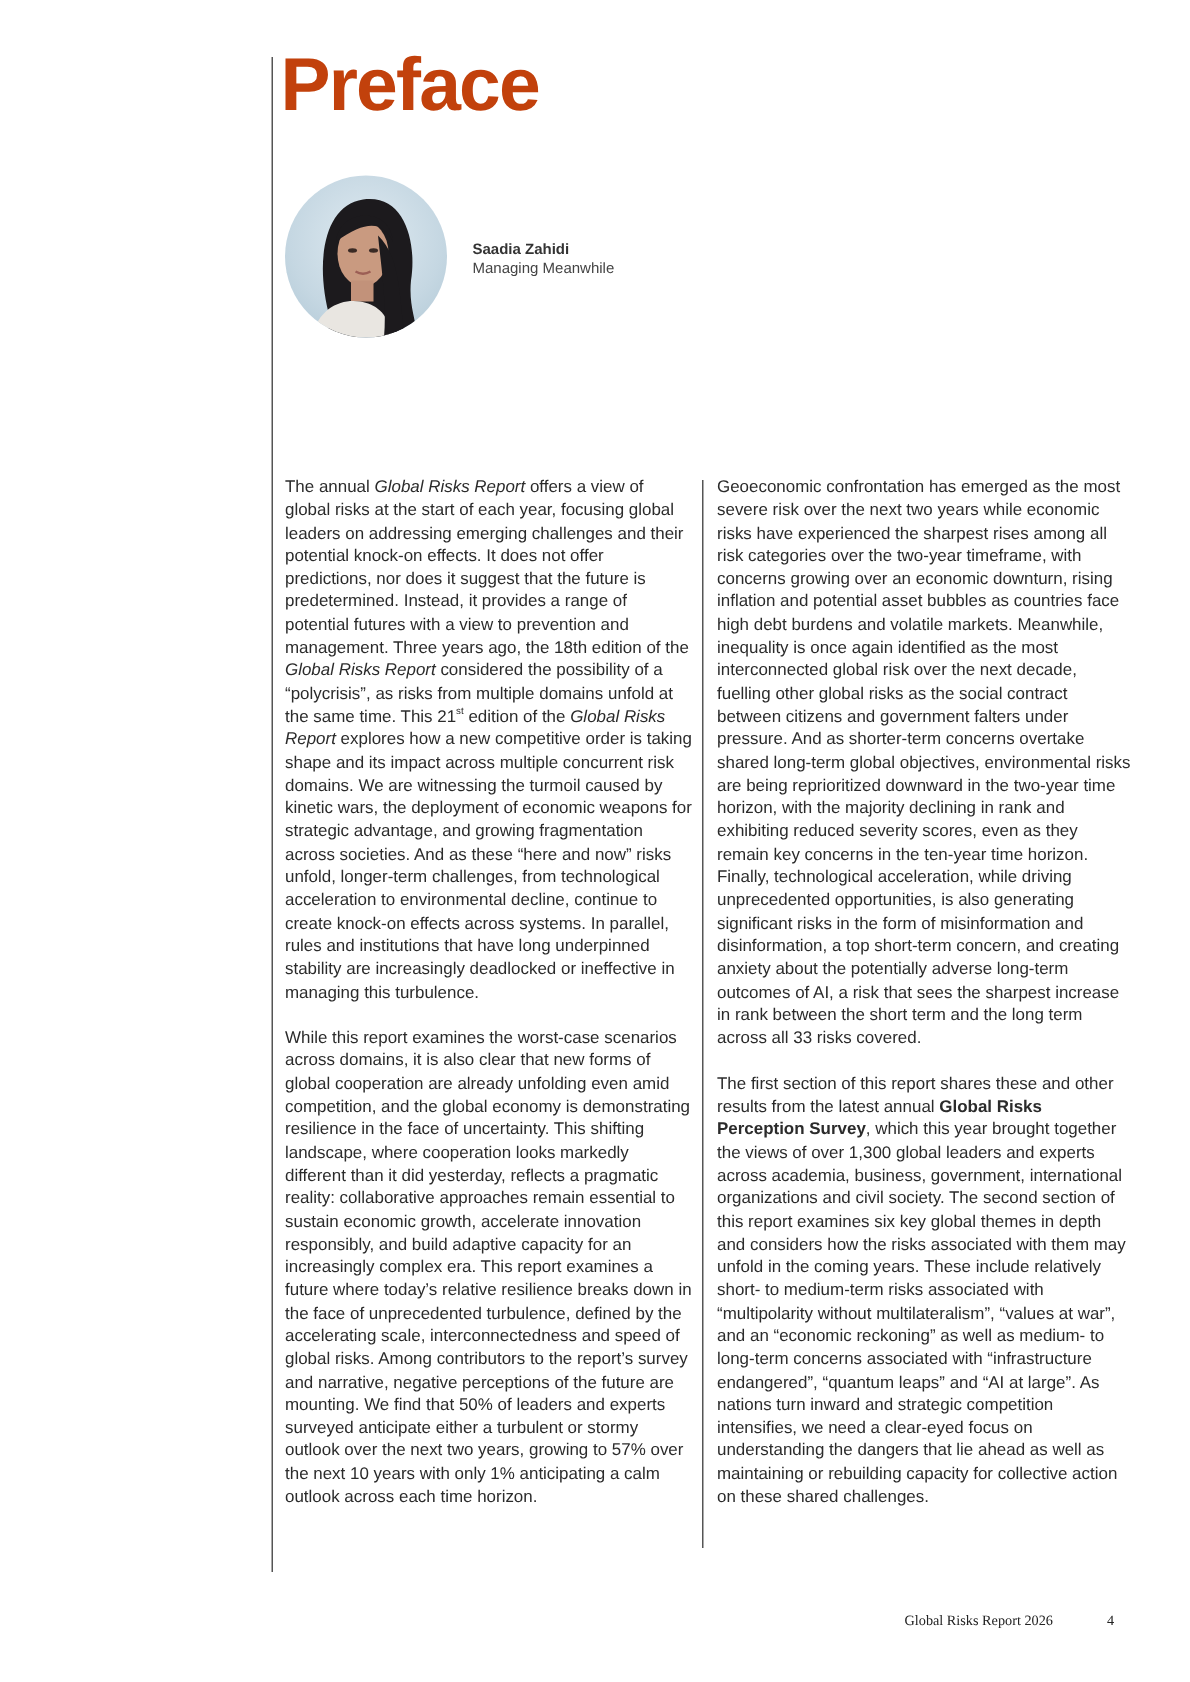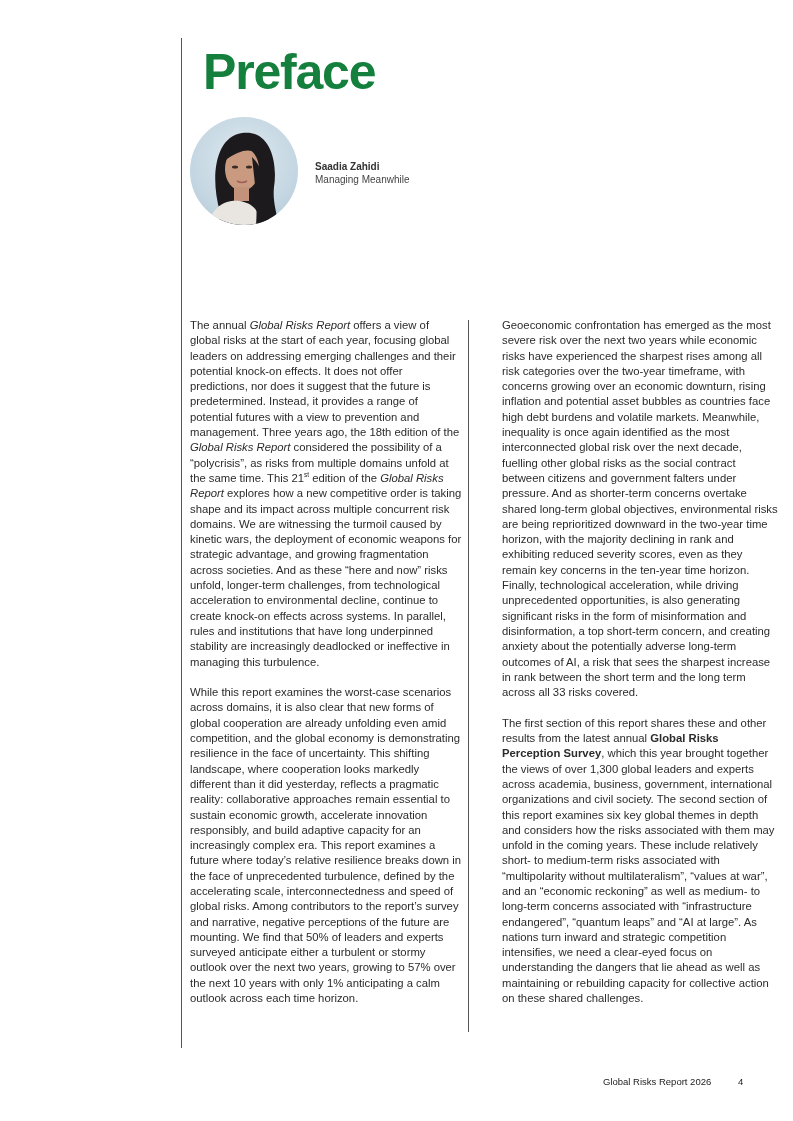--- a/index.html
+++ b/index.html
@@ -1,31 +1,31 @@
 <!DOCTYPE html>
 <html><head>
   <meta charset="utf-8">
   <style>
     html, body { margin: 0; padding: 0; background: #ffffff; }
     body { width: 793px; height: 1121px; position: relative; overflow: hidden;
            font-family: "Liberation Sans", sans-serif; color: #2b2b2b; }
     .rule-left { position: absolute; left: 181px; top: 38px; width: 1px; height: 1010px; background: #555; }
     .rule-mid { position: absolute; left: 468px; top: 320px; width: 1px; height: 712px; background: #555; }
-    .title { position: absolute; left: 187px; top: 26px; margin: 16px; font-size: 50px; font-weight: bold;
-             color: #15803d; letter-spacing: -1.2px; line-height: 60px; }
+    .title { position: absolute; left: 187px; top: 26px; margin: 0; font-size: 50px; font-weight: bold;
+             color: #c2410c; letter-spacing: -1.2px; line-height: 60px; }
     .portrait { position: absolute; left: 190px; top: 117px; width: 108px; height: 108px; border-radius: 50%;
                 overflow: hidden; background: radial-gradient(circle at 50% 40%, #dfeaf1 0%, #c5d7e2 60%, #aec6d4 100%); }
     .author { position: absolute; left: 315px; top: 160px; font-size: 10px; line-height: 13px; }
     .author .name { font-weight: bold; color: #333; }
     .author .role { color: #444; }
     .col { position: absolute; top: 318px; width: 272px; font-size: 11.3px; line-height: 15.3px; color: #2b2b2b; }
     .col p { margin: 0 0 15.3px 0; }
     .col-left { left: 190px; }
-    .col-right { left: 478px; width: 276px; margin-left: 24px; }
-    .footer { position: absolute; top: 1076px; left: 603px; font-size: 9.5px; color: #222; }
+    .col-right { left: 478px; width: 276px; }
+    .footer { position: absolute; top: 1076px; left: 603px; font-size: 9.5px; color: #222; font-family: Liberation Serif, serif; }
     .footer .page { position: absolute; left: 135px; top: 0; }
     sup { font-size: 6.5px; line-height: 0; }
   </style>
 </head>
 <body>
 
 <div class="rule-left"></div>
 <div class="rule-mid"></div>
 
 <h1 class="title">Preface</h1>

